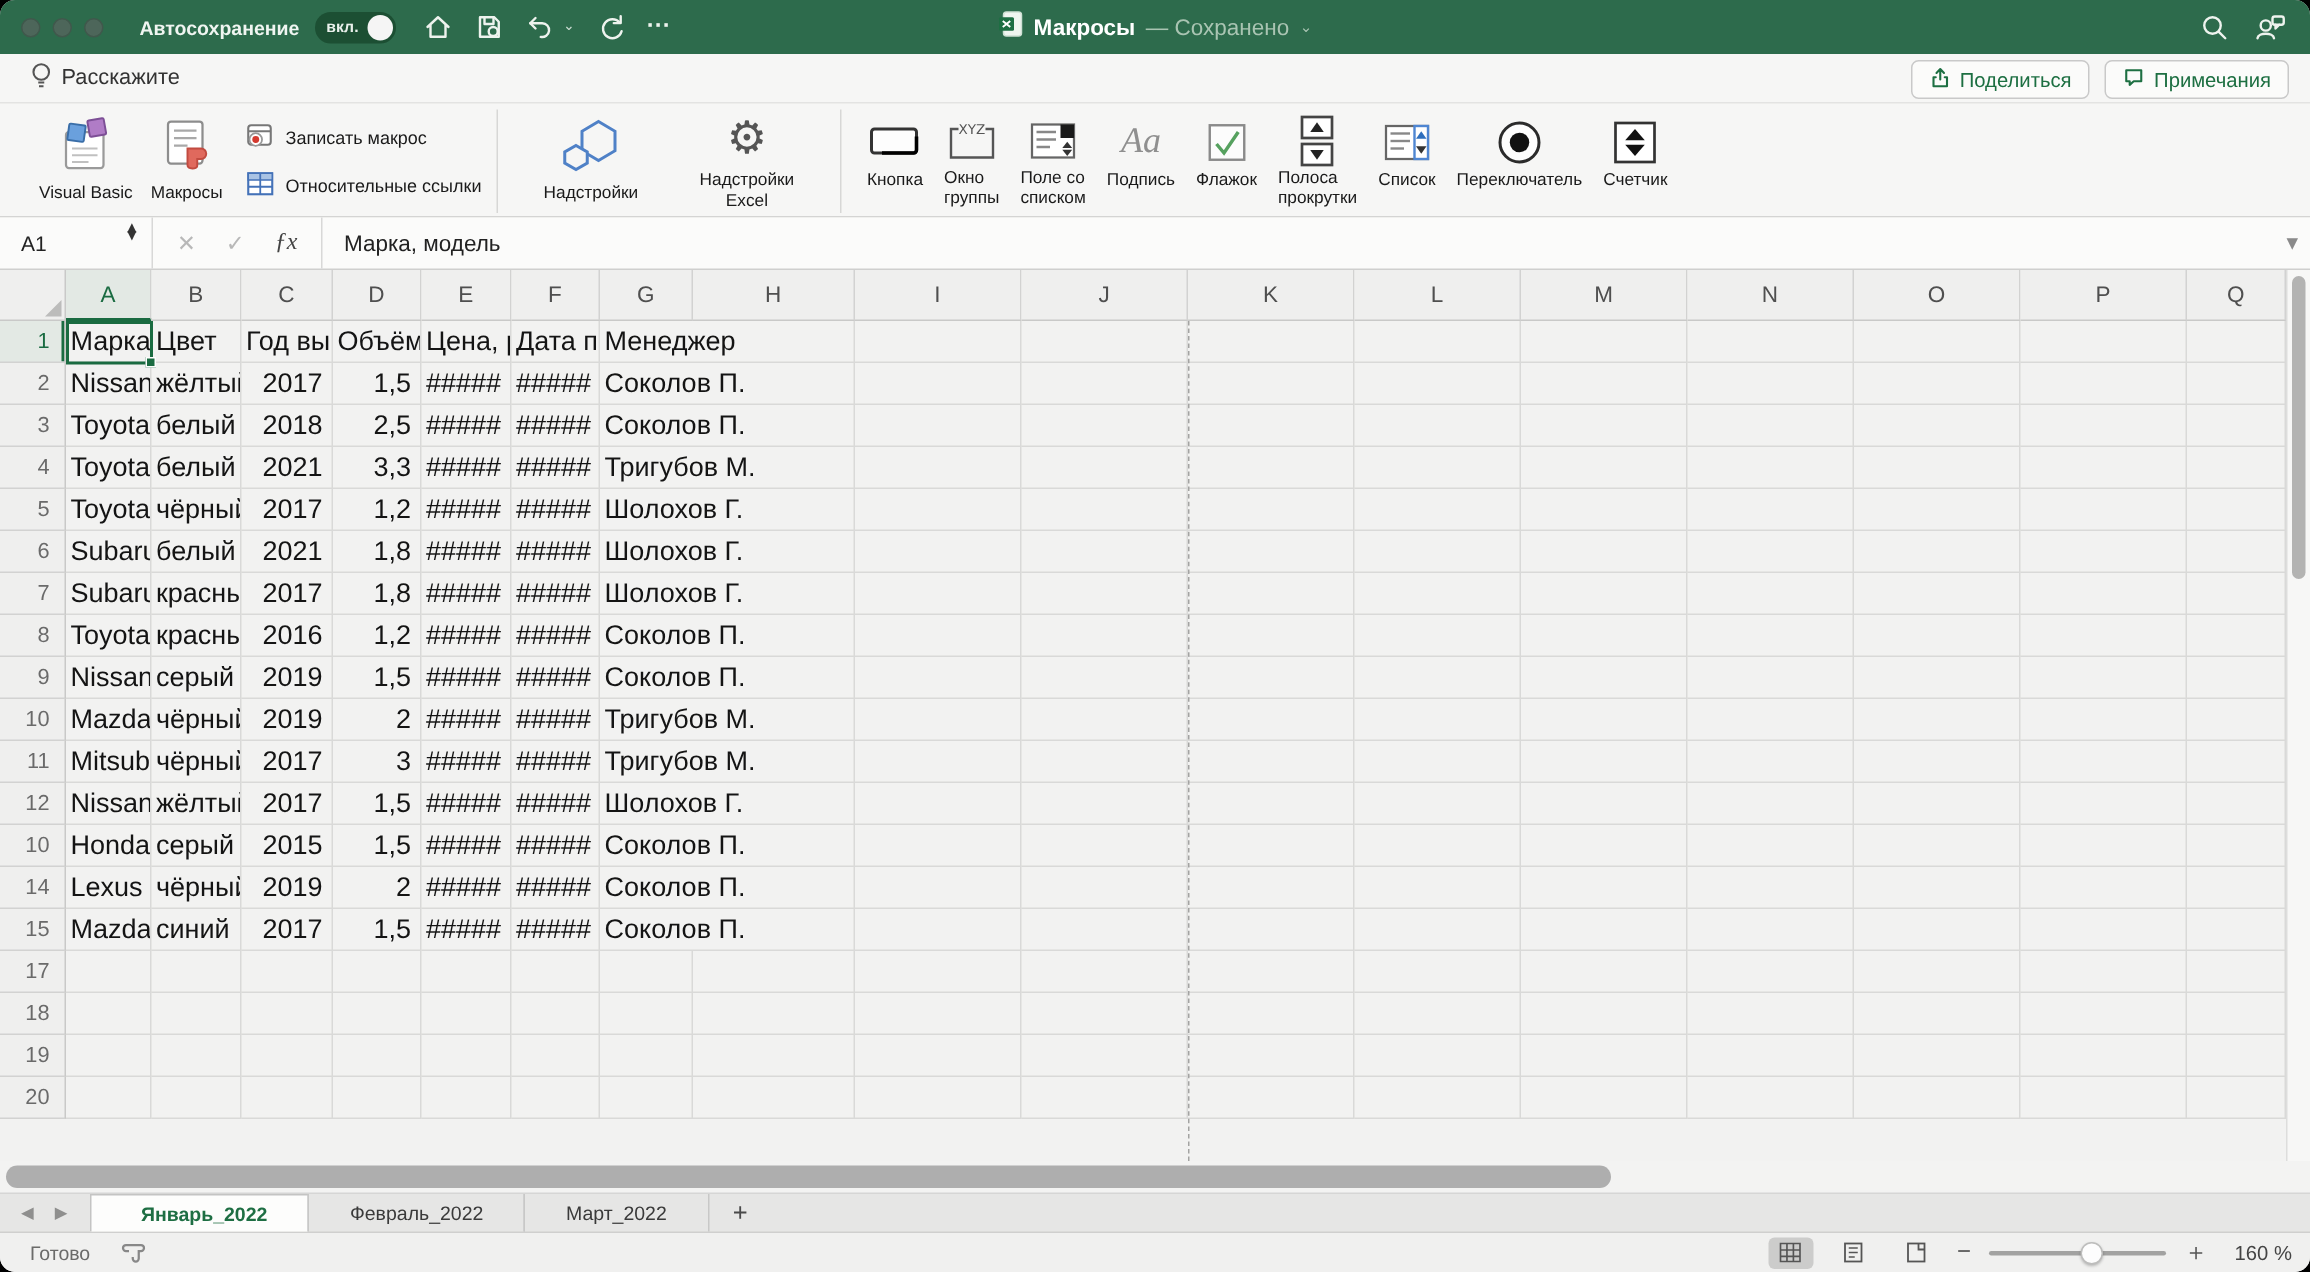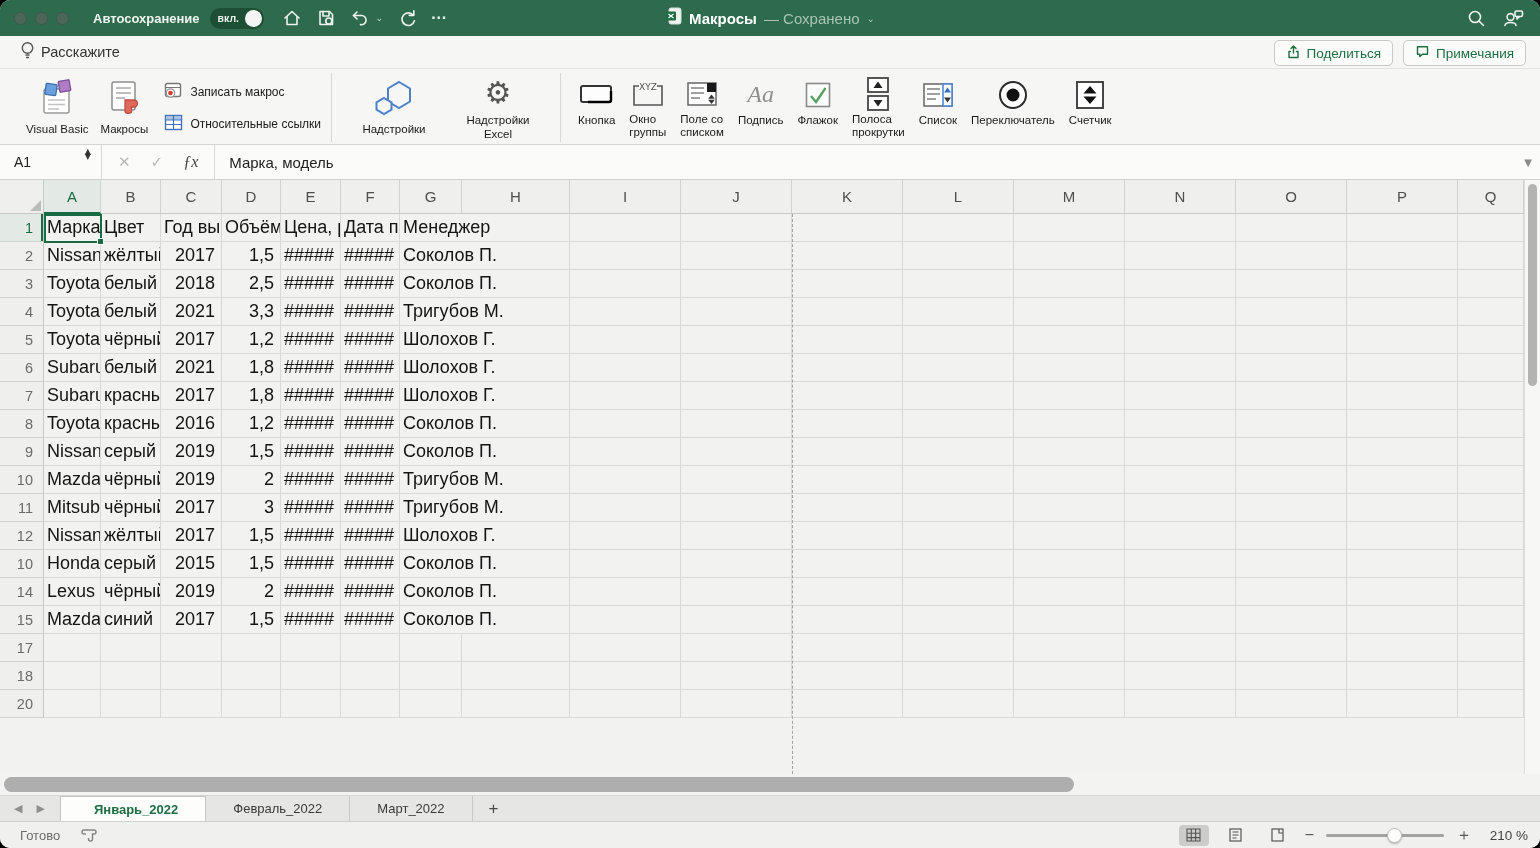--- a/index.html
+++ b/index.html
@@ -715,20 +715,40 @@
           <div class="cell" style="width: 111px;"></div>
           <div class="cell" style="width: 111px;"></div>
           <div class="cell" style="width: 111px;"></div>
           <div class="cell" style="width: 111px;"></div>
           <div class="cell" style="width: 111px;"></div>
           <div class="cell" style="width: 111px;"></div>
           <div class="cell" style="width: 111px;"></div>
           <div class="cell" style="width: 66px;"></div>
         </div>
         <div class="grow">
+          <div class="rowh">19</div>
+          <div class="cell" style="width: 57px;"></div>
+          <div class="cell" style="width: 60px;"></div>
+          <div class="cell num" style="width: 61px;"></div>
+          <div class="cell num" style="width: 59px;"></div>
+          <div class="cell" style="width: 60px;"></div>
+          <div class="cell" style="width: 59px;"></div>
+          <div class="cell" style="width: 62px;"></div>
+          <div class="cell" style="width: 108px;"></div>
+          <div class="cell" style="width: 111px;"></div>
+          <div class="cell" style="width: 111px;"></div>
+          <div class="cell" style="width: 111px;"></div>
+          <div class="cell" style="width: 111px;"></div>
+          <div class="cell" style="width: 111px;"></div>
+          <div class="cell" style="width: 111px;"></div>
+          <div class="cell" style="width: 111px;"></div>
+          <div class="cell" style="width: 111px;"></div>
+          <div class="cell" style="width: 66px;"></div>
+        </div>
+        <div class="grow">
           <div class="rowh">20</div>
           <div class="cell" style="width: 57px;"></div>
           <div class="cell" style="width: 60px;"></div>
           <div class="cell num" style="width: 61px;"></div>
           <div class="cell num" style="width: 59px;"></div>
           <div class="cell" style="width: 60px;"></div>
           <div class="cell" style="width: 59px;"></div>
           <div class="cell" style="width: 62px;"></div>
           <div class="cell" style="width: 108px;"></div>
           <div class="cell" style="width: 111px;"></div>
@@ -793,17 +813,17 @@
             <rect x="2" y="1" width="11" height="12" fill="none" stroke="#555" stroke-width="1.2"></rect>
             <path d="M9 1 v4 h4" fill="none" stroke="#555" stroke-width="1.2"></path>
           </svg>
         </span>
       <span class="zoom-minus">−</span>
       <div class="slider">
         <div class="track"></div>
         <div class="sknob"></div>
       </div>
       <span class="zoom-plus">＋</span>
-      <span class="sb-zoom">210 %</span>
+      <span class="sb-zoom">160 %</span>
     </div>
   </div>
 
 </div>
 
 </body></html>

